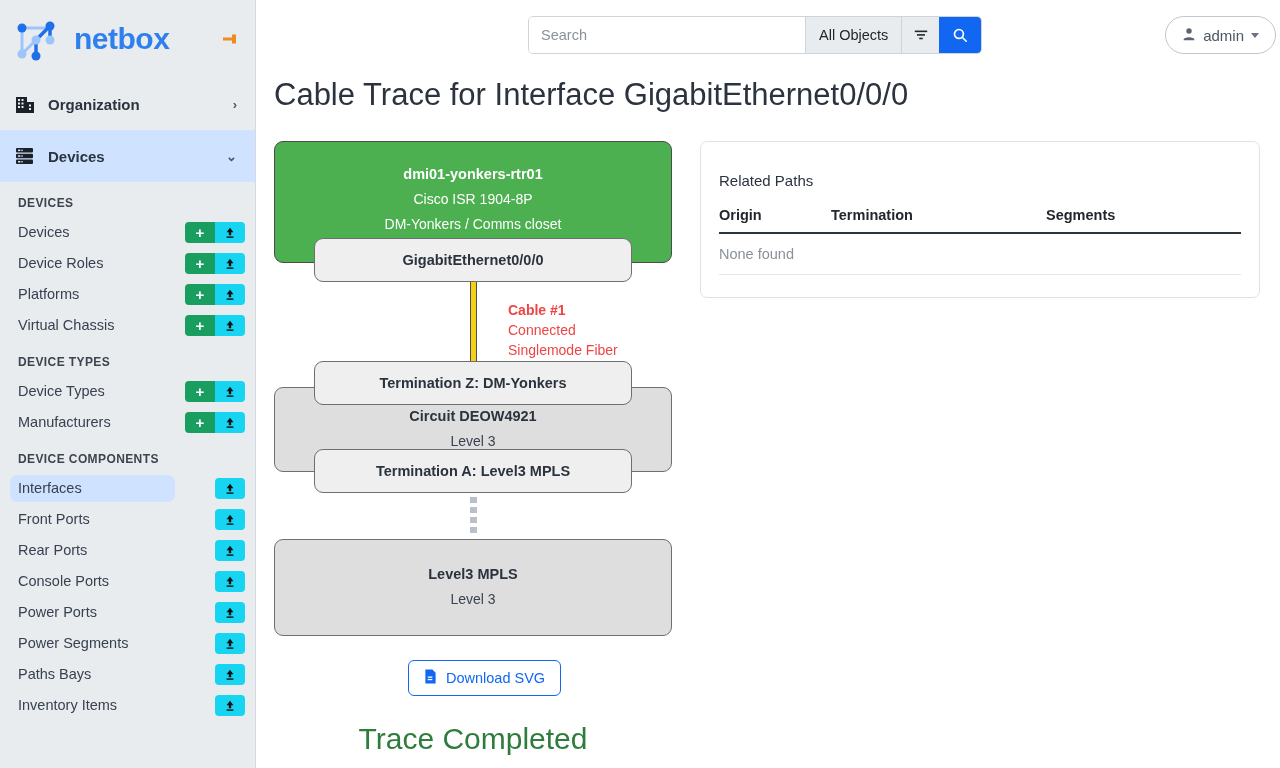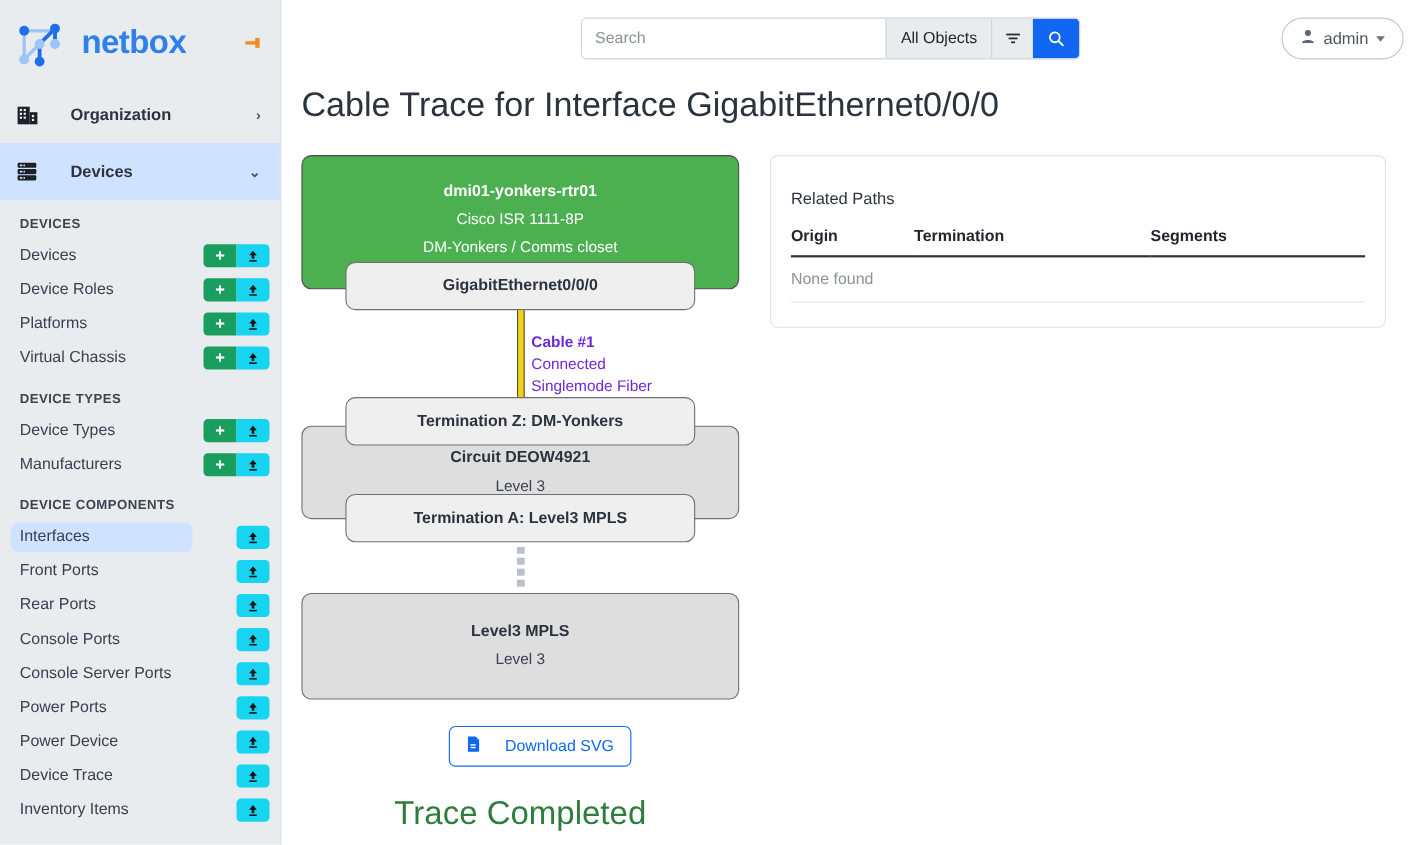--- a/index.html
+++ b/index.html
@@ -33,21 +33,21 @@
   .brand-word {
     font-size: 30px; font-weight: bold; color: #2f80ed;
     letter-spacing: -0.5px; line-height: 1;
   }
   .brand-pin { margin-left: auto; width: 18px; height: 18px; }
 
   .nav-group {
     display: flex; align-items: center;
     height: 52px;
     padding: 0 18px 0 14px;
-    gap: 28px;
+    gap: 12px;
     cursor: pointer;
     font-size: 15px; font-weight: bold; color: #2b333f; justify-content: flex-end;
   }
   .nav-group.active { background: #cfe2ff; }
   .nav-group .chev { margin-left: auto; color: #4b5563; font-size: 13px; }
   .nav-ico { width: 22px; height: 22px; flex: 0 0 auto; }
 
   .sub { background: #e9ecef; padding: 0 0 4px 0; }
   .sub-head {
     font-size: 12px; font-weight: bold; color: #3c4450;
@@ -185,34 +185,34 @@
   .node-provider .t1 { font-size: 14.5px; margin-bottom: 9px; }
   .node-provider .t2 { font-size: 14px; color: #3a4250; }
 
   .cable-seg { position: relative; height: 104px; }
   .cable-line {
     position: absolute; left: 199px; top: 0; width: 7px; height: 104px;
     background: #f2d118; border-left: 1px solid #50504a; border-right: 1px solid #50504a;
     transform: translateX(-3px);
   }
   .cable-label {
-    position: absolute; left: 209px; top: 18px;
-    font-size: 14px; color: #6d28d9; line-height: 20px; text-align: left;
+    position: absolute; left: 234px; top: 18px;
+    font-size: 14px; color: #ef4444; line-height: 20px; text-align: left;
   }
   .cable-label .cl-1 { font-weight: bold; }
 
   .dots-seg { position: relative; height: 46px; }
   .dots-line {
     position: absolute; left: 196px; top: 4px; width: 7px; height: 38px;
     background-image: linear-gradient(#b9c0c9 60%, rgba(255,255,255,0) 0%);
     background-size: 7px 10px; background-repeat: repeat-y;
   }
 
   .dl-btn {
-    display: inline-flex; align-items: center; gap: 22px;
+    display: inline-flex; align-items: center; gap: 9px;
     margin: 24px 0 0 134px;
     padding: 8px 15px;
     border: 1px solid #1267f2; border-radius: 6px;
     background: #fff; color: #1267f2; font-size: 14.5px;
     cursor: pointer; font-family: inherit;
   }
   .trace-done {
     text-align: center; color: #2f7d3d;
     font-size: 30px; margin-top: 26px; font-weight: normal;
   }
@@ -439,58 +439,47 @@
         <span class="btns">
           <span class="btn-sq btn-imp only">
             <svg viewBox="0 0 14 14" width="12" height="12" fill="#0b1013">
                 <path d="M7 1 L11 6 H8.4 V9.6 H5.6 V6 H3 Z"></path>
                 <rect x="3" y="11" width="8" height="1.6"></rect>
               </svg>
           </span>
         </span>
       </div>
 
-      <div class="sub-item">
-        <span class="sub-link">Console Server Ports</span>
-        <span class="btns">
-          <span class="btn-sq btn-imp only">
-            <svg viewBox="0 0 14 14" width="12" height="12" fill="#0b1013">
-                <path d="M7 1 L11 6 H8.4 V9.6 H5.6 V6 H3 Z"></path>
-                <rect x="3" y="11" width="8" height="1.6"></rect>
-              </svg>
-          </span>
-        </span>
-      </div>
 
       <div class="sub-item">
         <span class="sub-link">Power Ports</span>
         <span class="btns">
           <span class="btn-sq btn-imp only">
             <svg viewBox="0 0 14 14" width="12" height="12" fill="#0b1013">
                 <path d="M7 1 L11 6 H8.4 V9.6 H5.6 V6 H3 Z"></path>
                 <rect x="3" y="11" width="8" height="1.6"></rect>
               </svg>
           </span>
         </span>
       </div>
 
       <div class="sub-item">
-        <span class="sub-link">Power Device</span>
-        <span class="btns">
-          <span class="btn-sq btn-imp only">
-            <svg viewBox="0 0 14 14" width="12" height="12" fill="#0b1013">
-                <path d="M7 1 L11 6 H8.4 V9.6 H5.6 V6 H3 Z"></path>
-                <rect x="3" y="11" width="8" height="1.6"></rect>
-              </svg>
-          </span>
-        </span>
-      </div>
-
-      <div class="sub-item">
-        <span class="sub-link">Device Trace</span>
+        <span class="sub-link">Power Segments</span>
+        <span class="btns">
+          <span class="btn-sq btn-imp only">
+            <svg viewBox="0 0 14 14" width="12" height="12" fill="#0b1013">
+                <path d="M7 1 L11 6 H8.4 V9.6 H5.6 V6 H3 Z"></path>
+                <rect x="3" y="11" width="8" height="1.6"></rect>
+              </svg>
+          </span>
+        </span>
+      </div>
+
+      <div class="sub-item">
+        <span class="sub-link">Paths Bays</span>
         <span class="btns">
           <span class="btn-sq btn-imp only">
             <svg viewBox="0 0 14 14" width="12" height="12" fill="#0b1013">
                 <path d="M7 1 L11 6 H8.4 V9.6 H5.6 V6 H3 Z"></path>
                 <rect x="3" y="11" width="8" height="1.6"></rect>
               </svg>
           </span>
         </span>
       </div>
 
@@ -544,21 +533,21 @@
 
     <h1 class="page-title">Cable Trace for Interface GigabitEthernet0/0/0</h1>
 
     <div class="content">
 
       <div class="col-left">
         <div class="trace">
 
           <div class="node node-device">
             <div class="t1">dmi01-yonkers-rtr01</div>
-            <div class="t2">Cisco ISR 1111-8P</div>
+            <div class="t2">Cisco ISR 1904-8P</div>
             <div class="t3">DM-Yonkers / Comms closet</div>
           </div>
 
           <div class="node node-term">
             <span>GigabitEthernet0/0/0</span>
           </div>
 
           <div class="cable-seg">
             <div class="cable-line"></div>
             <div class="cable-label">

